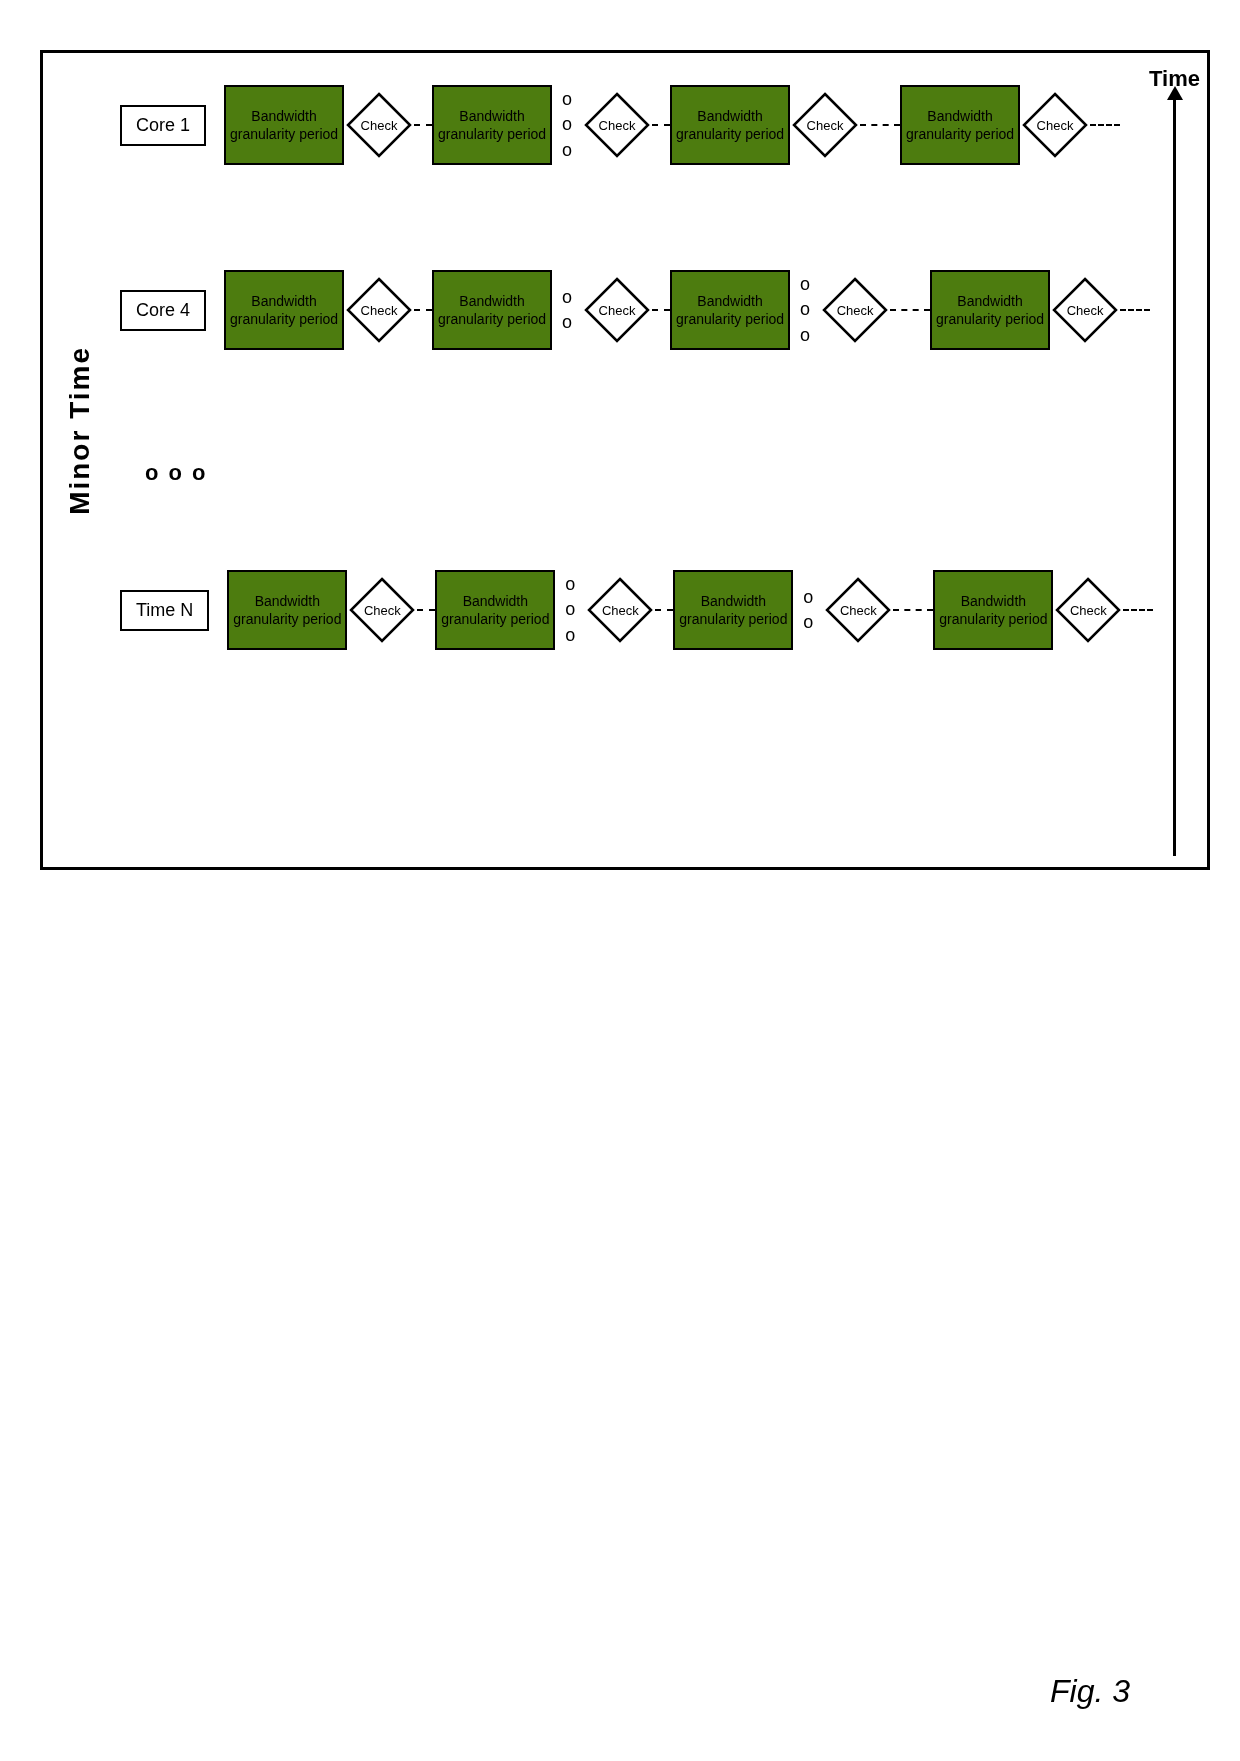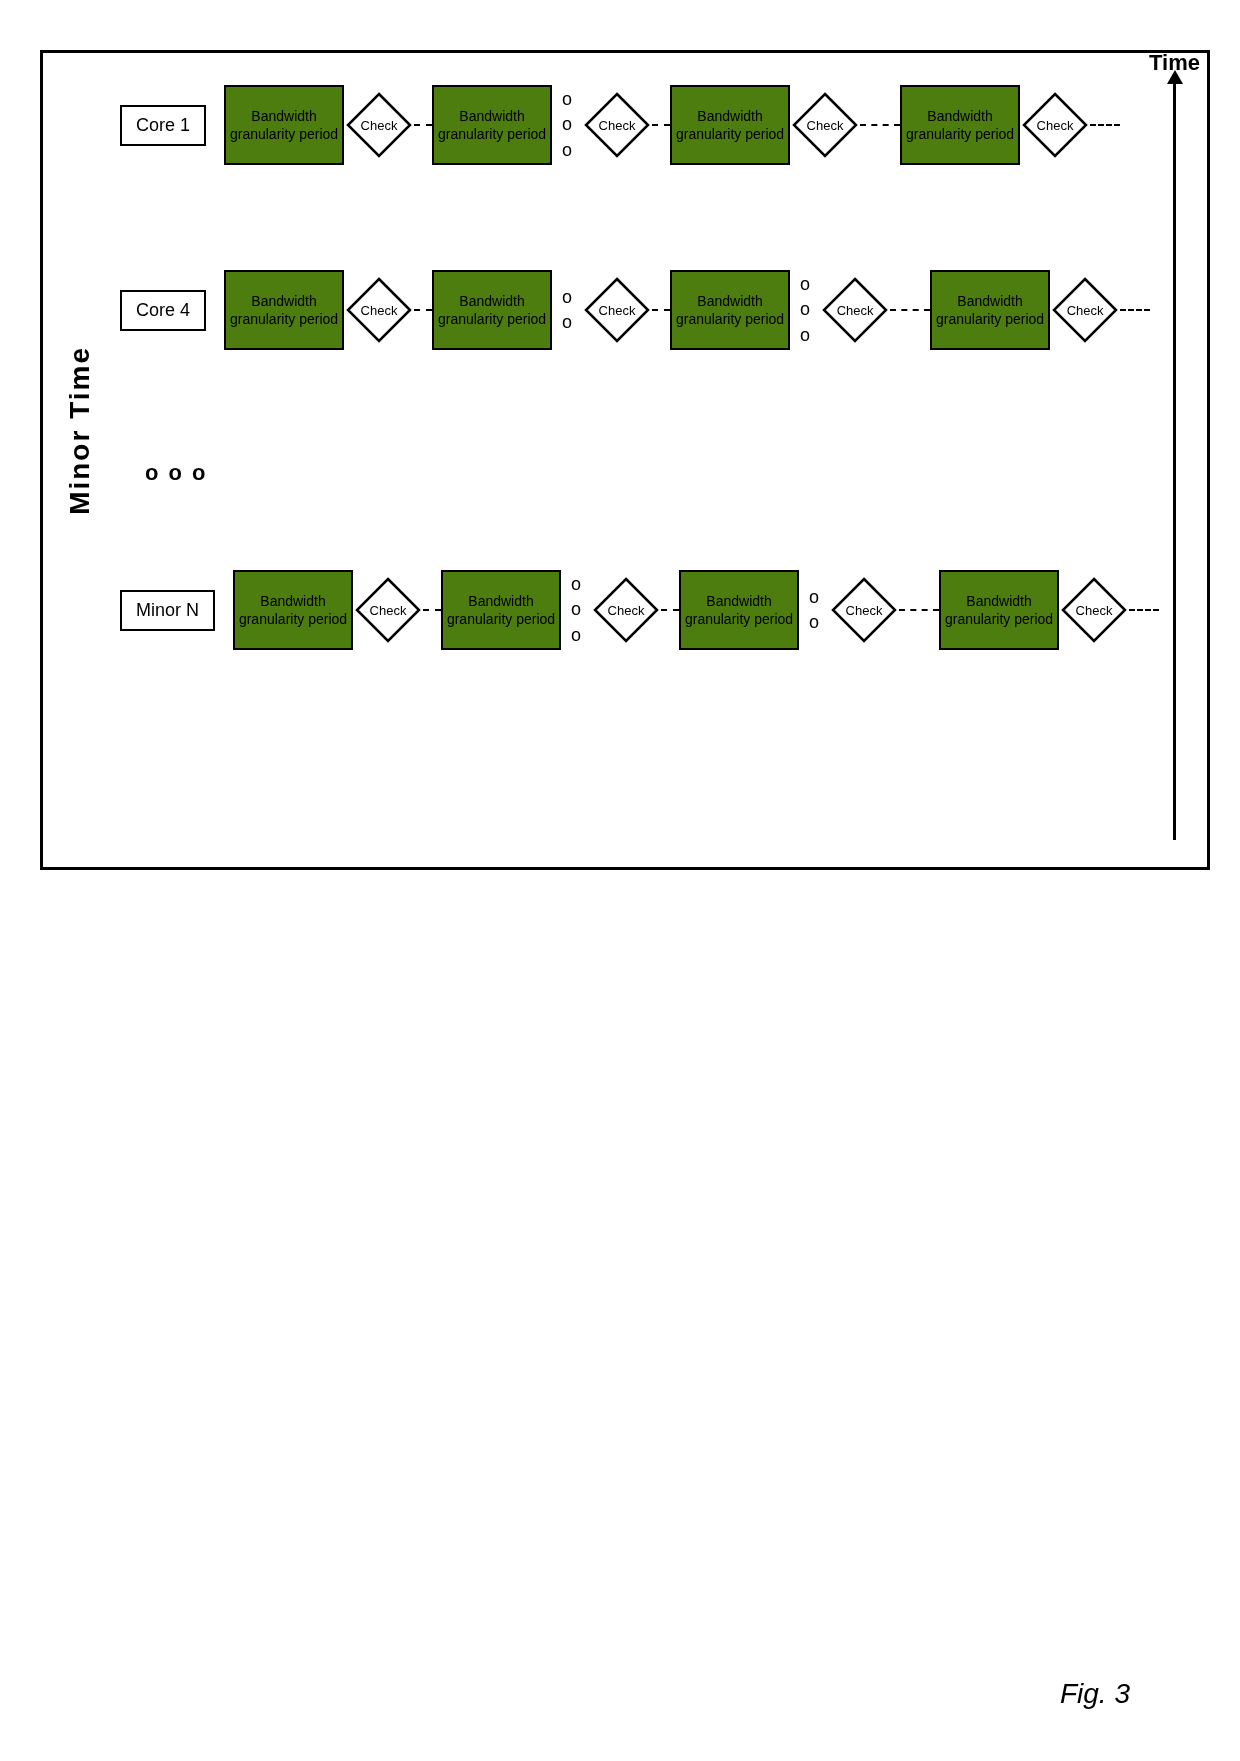--- a/index.html
+++ b/index.html
@@ -143,21 +143,21 @@
 <body>
 
 <div class="main-container">
 
   <div class="diagram-border"></div>
 
   <div class="minor-time-label">
     <span class="minor-time-text">Minor Time</span>
   </div>
 
-  <div class="time-arrow" style="position:absolute; top:20px; right:10px; display:flex; align-items:center;">
+  <div class="time-arrow" style="position:absolute; top:36px; right:10px; display:flex; align-items:center;">
     <span class="time-label">Time</span>
     <div class="arrow-line"></div>
   </div>
 
   <div style="position:absolute; left:90px; top:55px; display:flex; align-items:center; gap:0;">
 
     <div class="core-box" style="margin-right:18px;">Core 1</div>
 
     <div class="bgp-box">
       <span>Bandwidth granularity period</span>
@@ -285,21 +285,21 @@
   </div>
 
   <div style="position:absolute; left:115px; top:430px; display:flex; flex-direction:row; gap:10px; font-size:22px; font-weight:bold;">
     <span>o</span>
     <span>o</span>
     <span>o</span>
   </div>
 
   <div style="position:absolute; left:90px; top:540px; display:flex; align-items:center; gap:0;">
 
-    <div class="core-box" style="margin-right:18px;">Minor N</div>
+    <div class="core-box" style="margin-right:18px;">Time N</div>
 
     <div class="bgp-box">
       <span>Bandwidth granularity period</span>
     </div>
 
     <div class="check-diamond">
       <svg viewBox="0 0 70 70">
         <polygon points="35,4 66,35 35,66 4,35" fill="white" stroke="black" stroke-width="2.5"></polygon>
       </svg>
       <span class="check-diamond-label">Check</span>
@@ -350,15 +350,15 @@
 
     <div class="check-diamond">
       <svg viewBox="0 0 70 70">
         <polygon points="35,4 66,35 35,66 4,35" fill="white" stroke="black" stroke-width="2.5"></polygon>
       </svg>
       <span class="check-diamond-label">Check</span>
     </div>
     <div class="dash-h" style="width:30px;"></div>
   </div>
 
-  <div class="fig-label" style="position:absolute; bottom:20px; right:80px; font-size:28px; font-style:italic;">Fig. 3</div>
+  <div class="fig-label" style="position:absolute; bottom:20px; right:80px; font-size:32px; font-style:italic;">Fig. 3</div>
 
 </div>
 
 </body></html>

